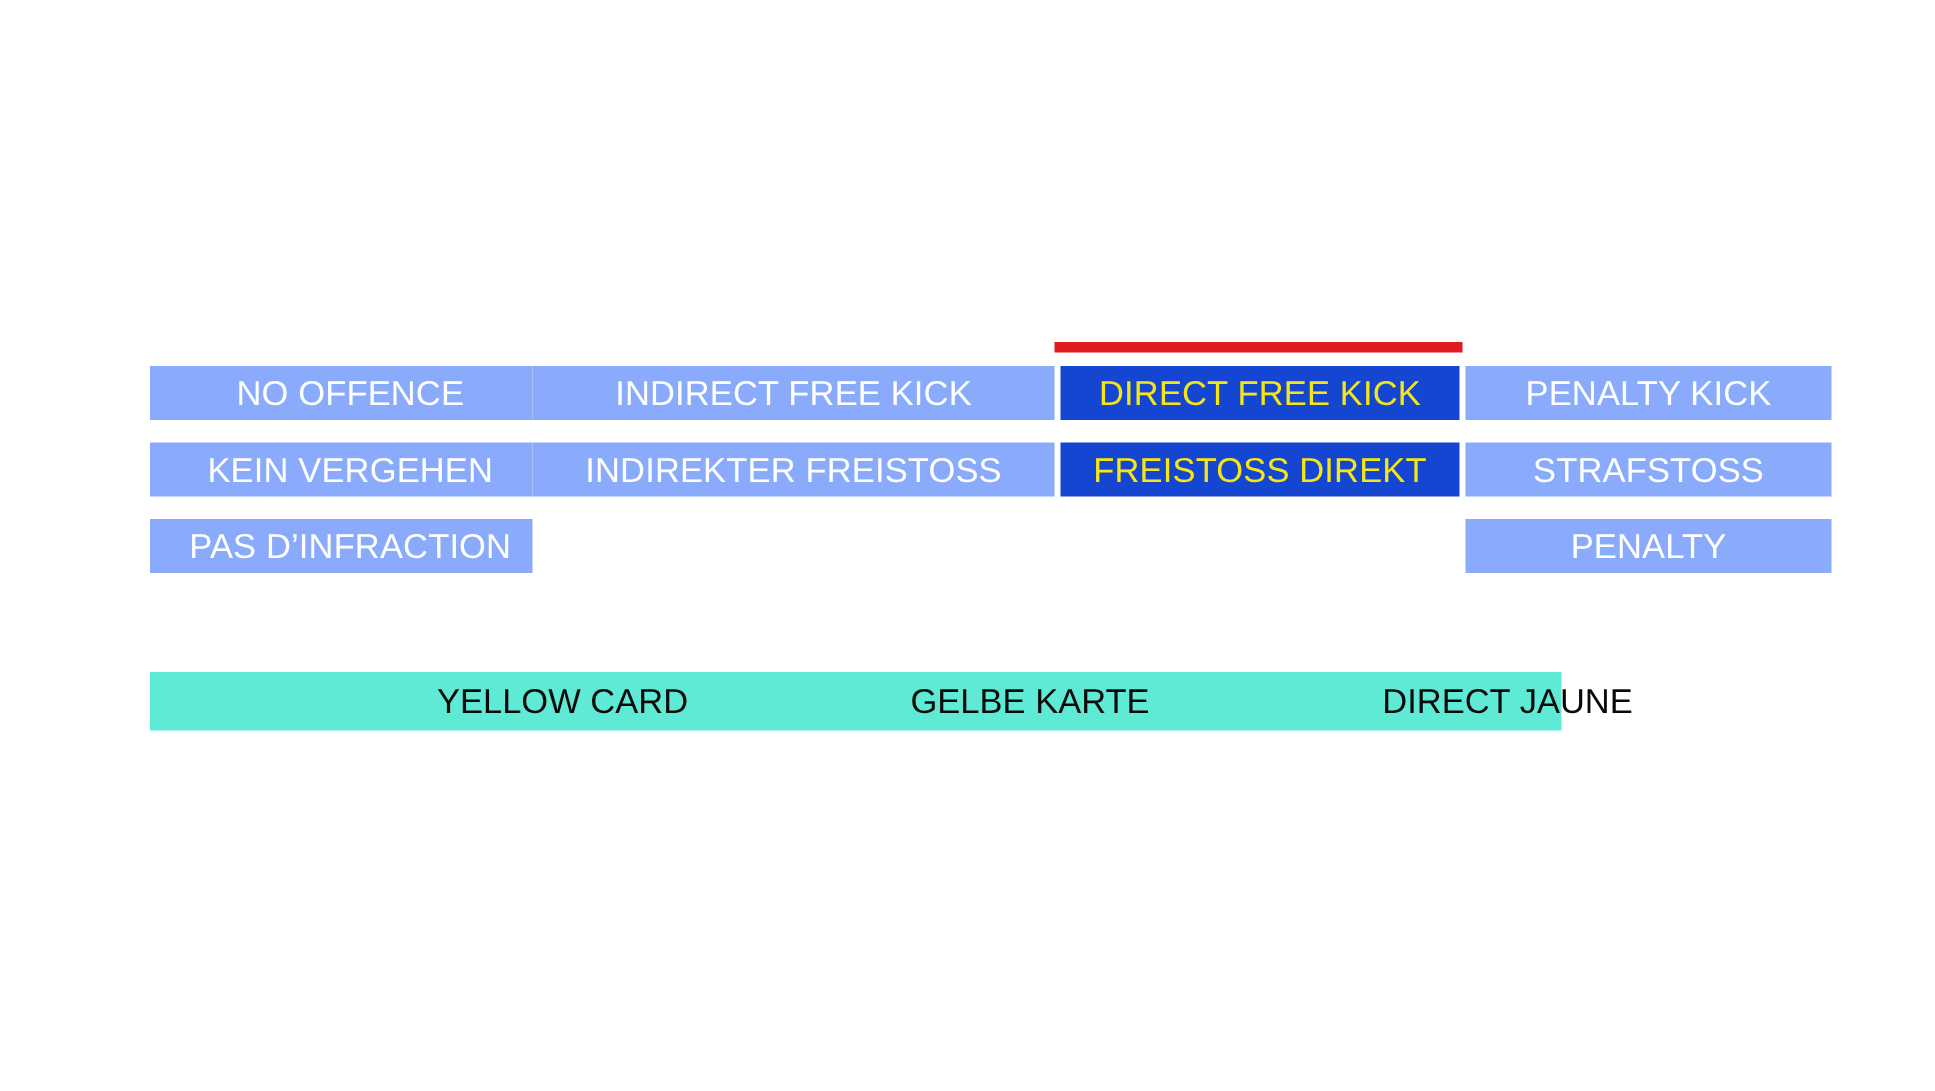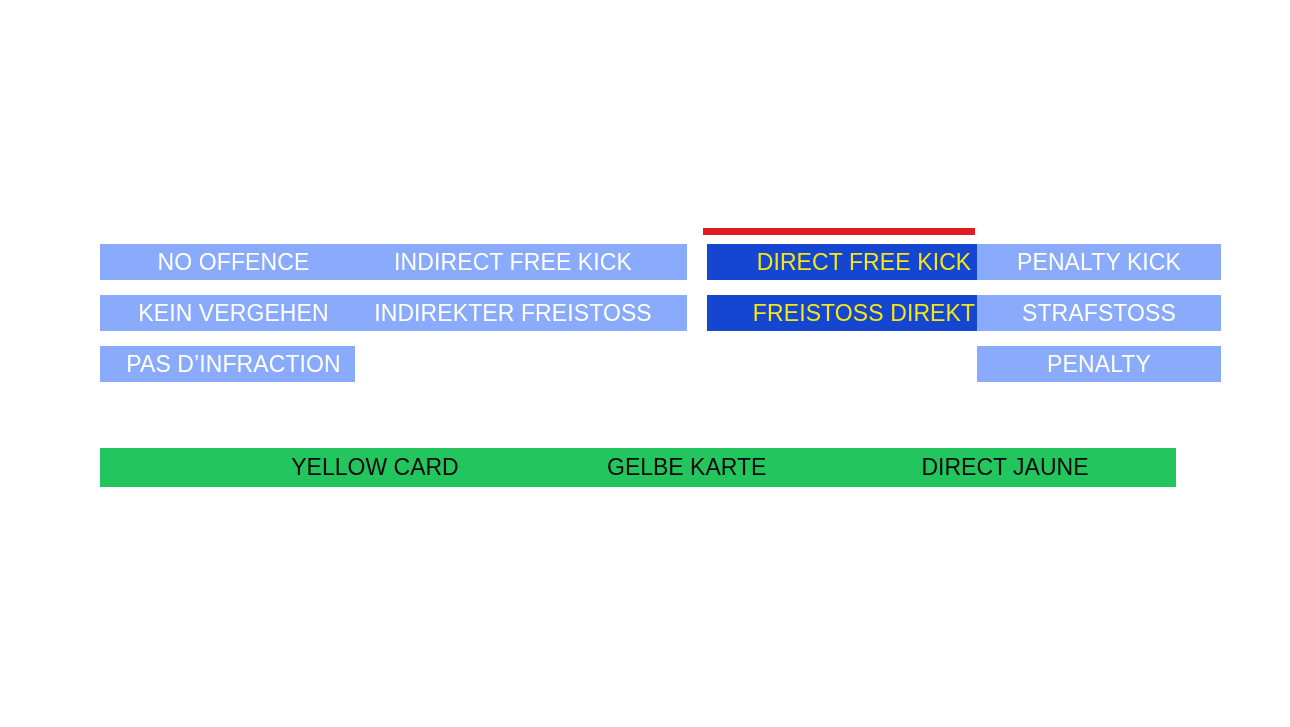--- a/index.html
+++ b/index.html
@@ -50,42 +50,42 @@
     background: #8aabfb;
     color: #ffffff;
   }
   .cell.highlight {
     background: #1446d2;
     color: #f5e614;
   }
 
   
   .col-0 { left: 0px;   width: 255px; padding-left: 12px; }
-  .col-1 { left: 239px; width: 348px; }
-  .col-2 { left: 607px; width: 314px; }
+  .col-1 { left: 255px; width: 348px; }
+  .col-2 { left: 607px; width: 266px; }
   .col-3 { left: 877px; width: 244px; }
 
   
   #highlight-marker {
     position: absolute;
     left: 603px;
     top: 0px;
     width: 272px;
     height: 7px;
     background: #e01b22;
   }
 
   
   #yellow-card-bar {
     position: absolute;
     left: 100px;
     top: 448px;
-    width: 1076px;
+    width: 941px;
     height: 39px;
-    background: #22c55e;
+    background: #5eead4;
   }
   .yc-label {
     position: absolute;
     top: 0;
     height: 39px;
     line-height: 39px;
     color: #0a0a0a;
     font-size: 23px;
     white-space: nowrap;
     text-align: center;

